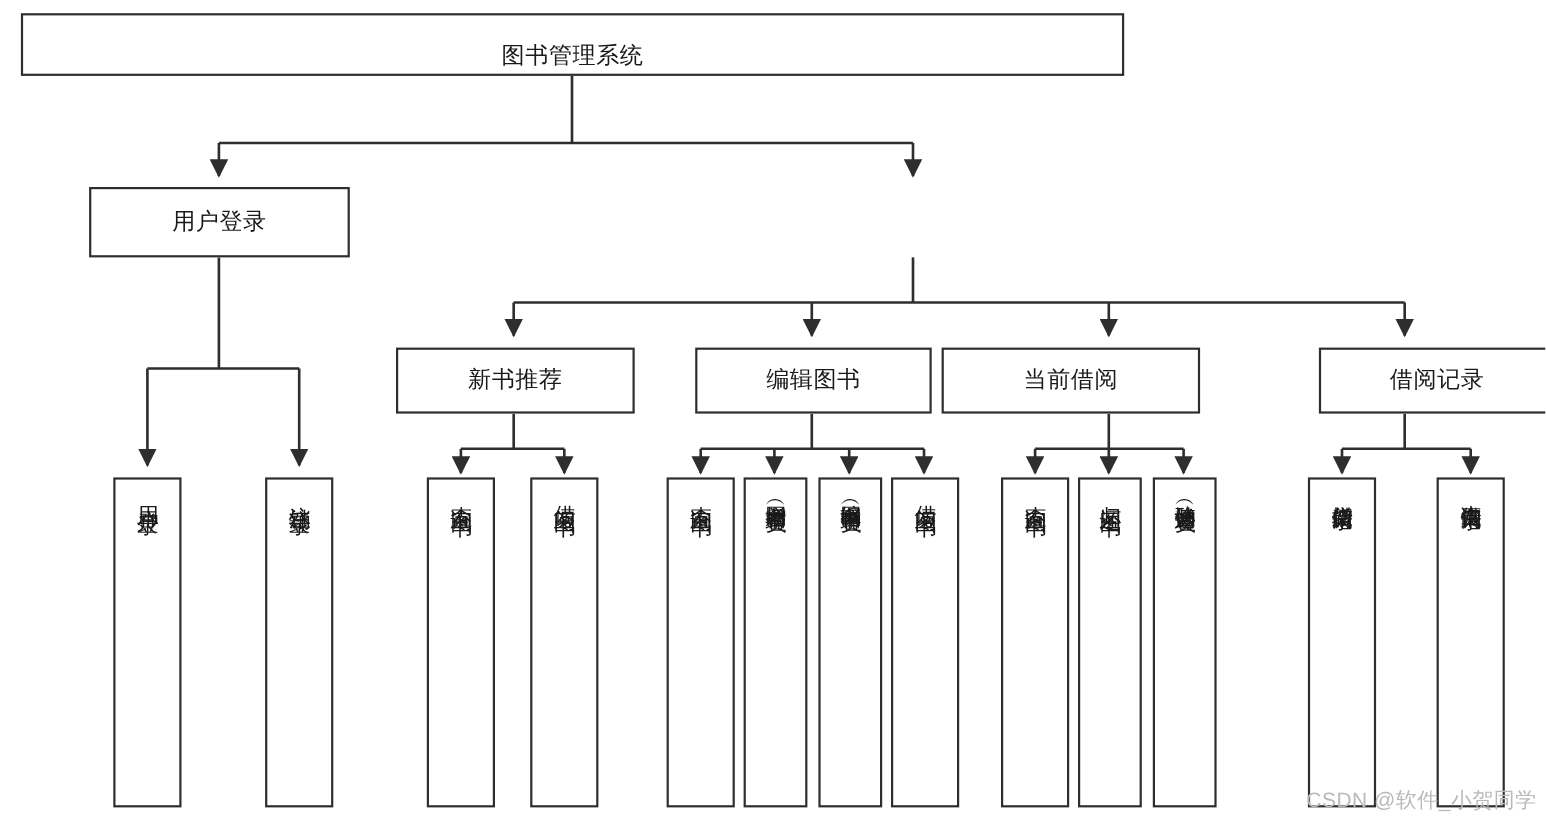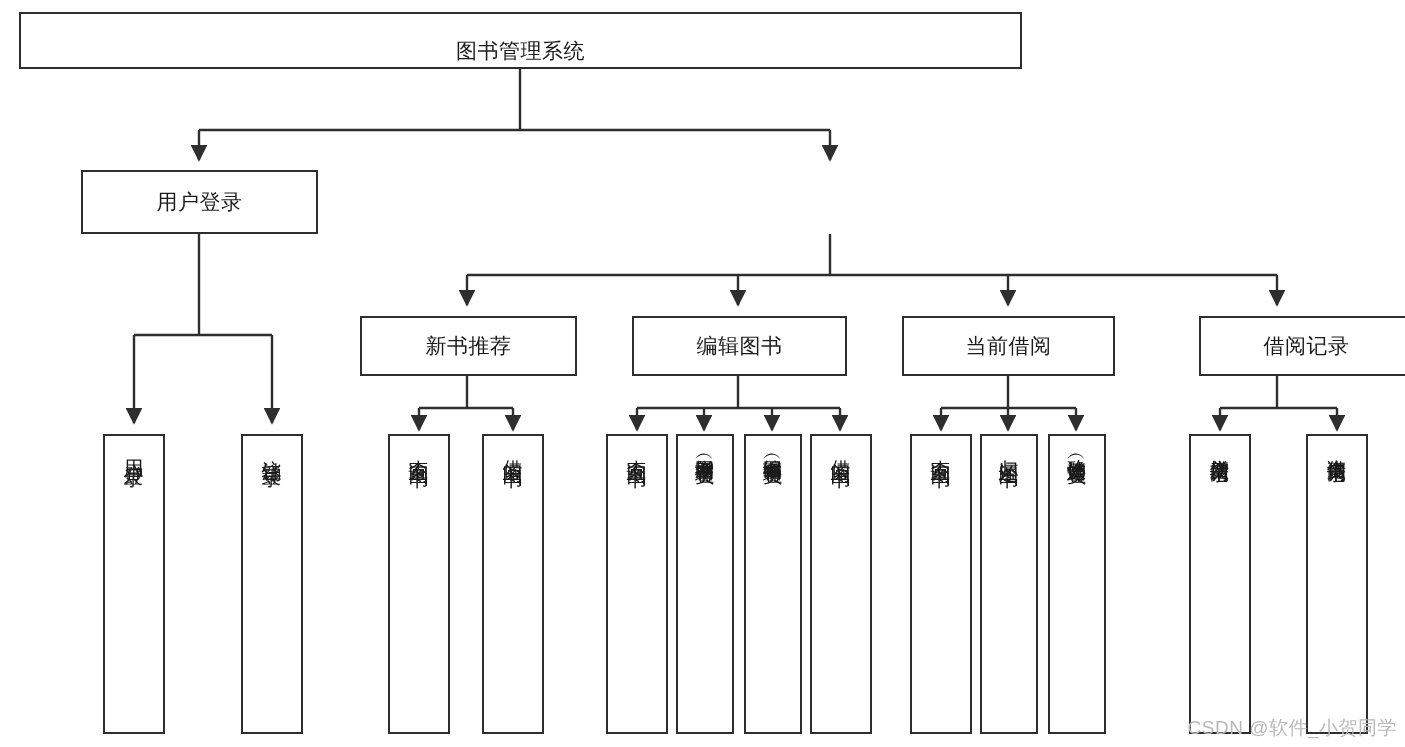--- a/index.html
+++ b/index.html
@@ -138,21 +138,21 @@
   <div class="node horiz" style="left:81px; top:170px; width:237px; height:64px;">
     <span class="label">用户登录</span>
   </div>
 
   <div class="node horiz" style="left:360px; top:316px; width:217px; height:60px;">
     <span class="label">新书推荐</span>
   </div>
   <div class="node horiz" style="left:632px; top:316px; width:215px; height:60px;">
     <span class="label">编辑图书</span>
   </div>
-  <div class="node horiz" style="left:902px; top:316px; width:213px; height:60px;">
+  <div class="node horiz" style="left:856px; top:316px; width:235px; height:60px;">
     <span class="label">当前借阅</span>
   </div>
   <div class="node horiz" style="left:1172px; top:316px; width:215px; height:60px;margin-left:27px;">
     <span class="label">借阅记录</span>
   </div>
 
   <div class="node vert" style="left:103px; top:434px; width:62px; height:300px;">
     <span class="label">用户登录</span>
   </div>
   <div class="node vert" style="left:241px; top:434px; width:62px; height:300px;">

